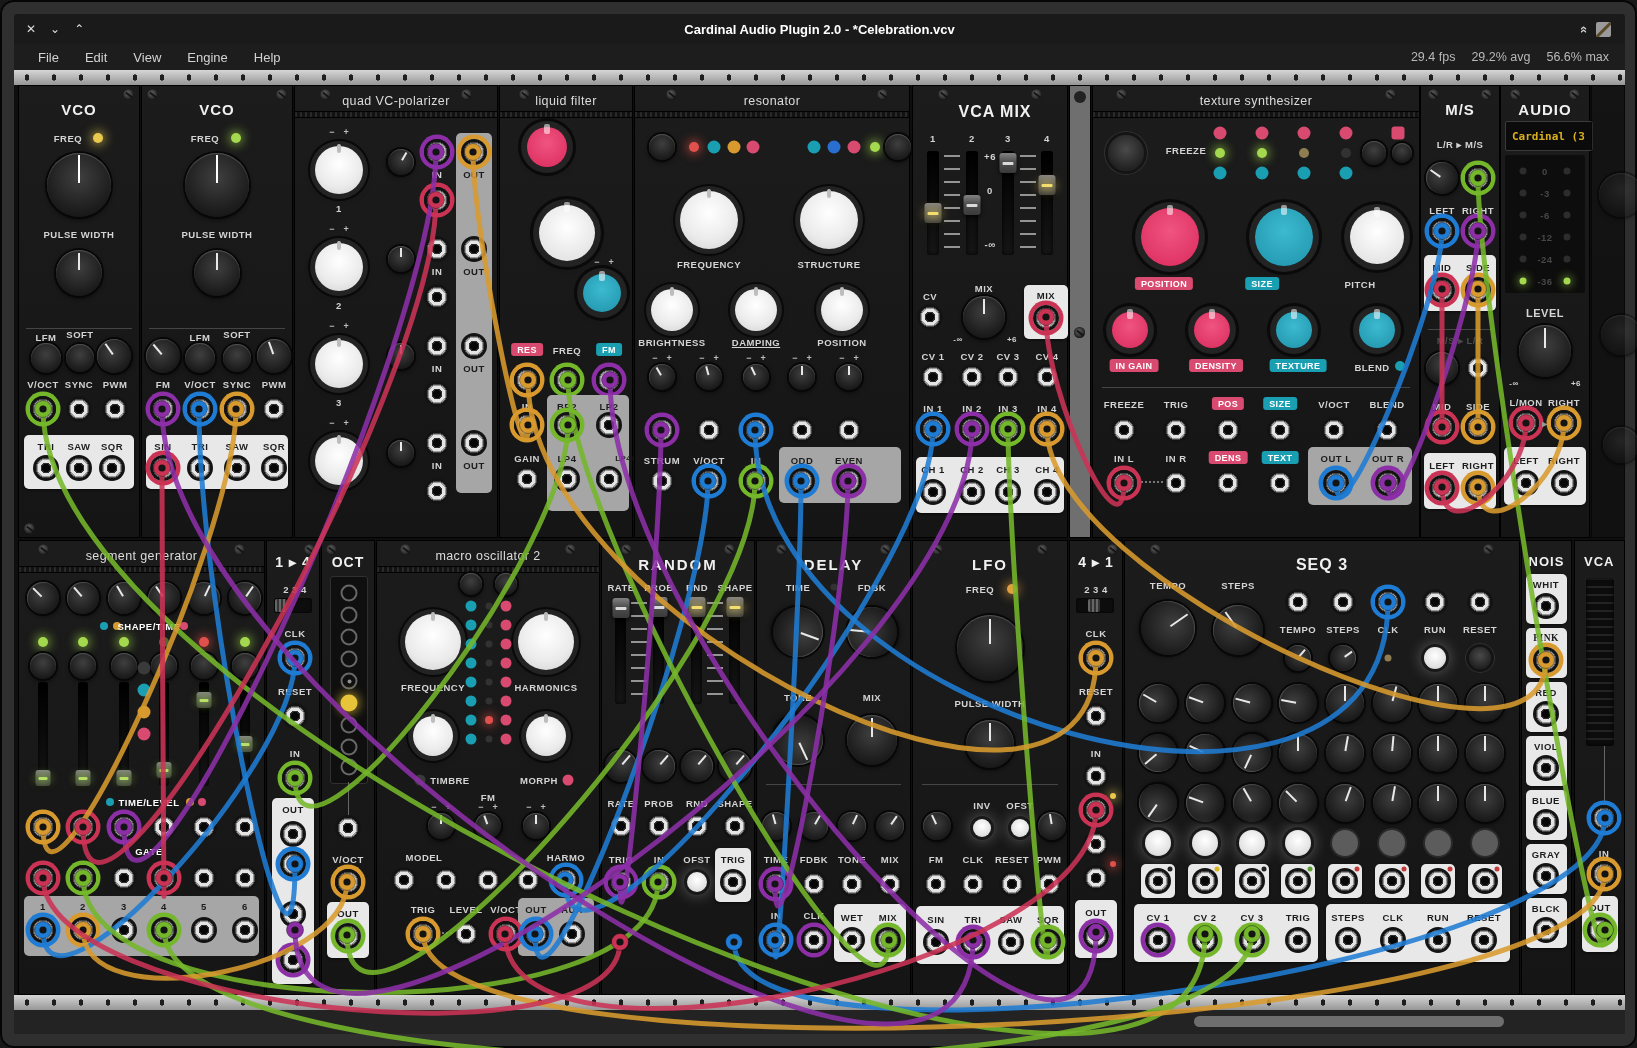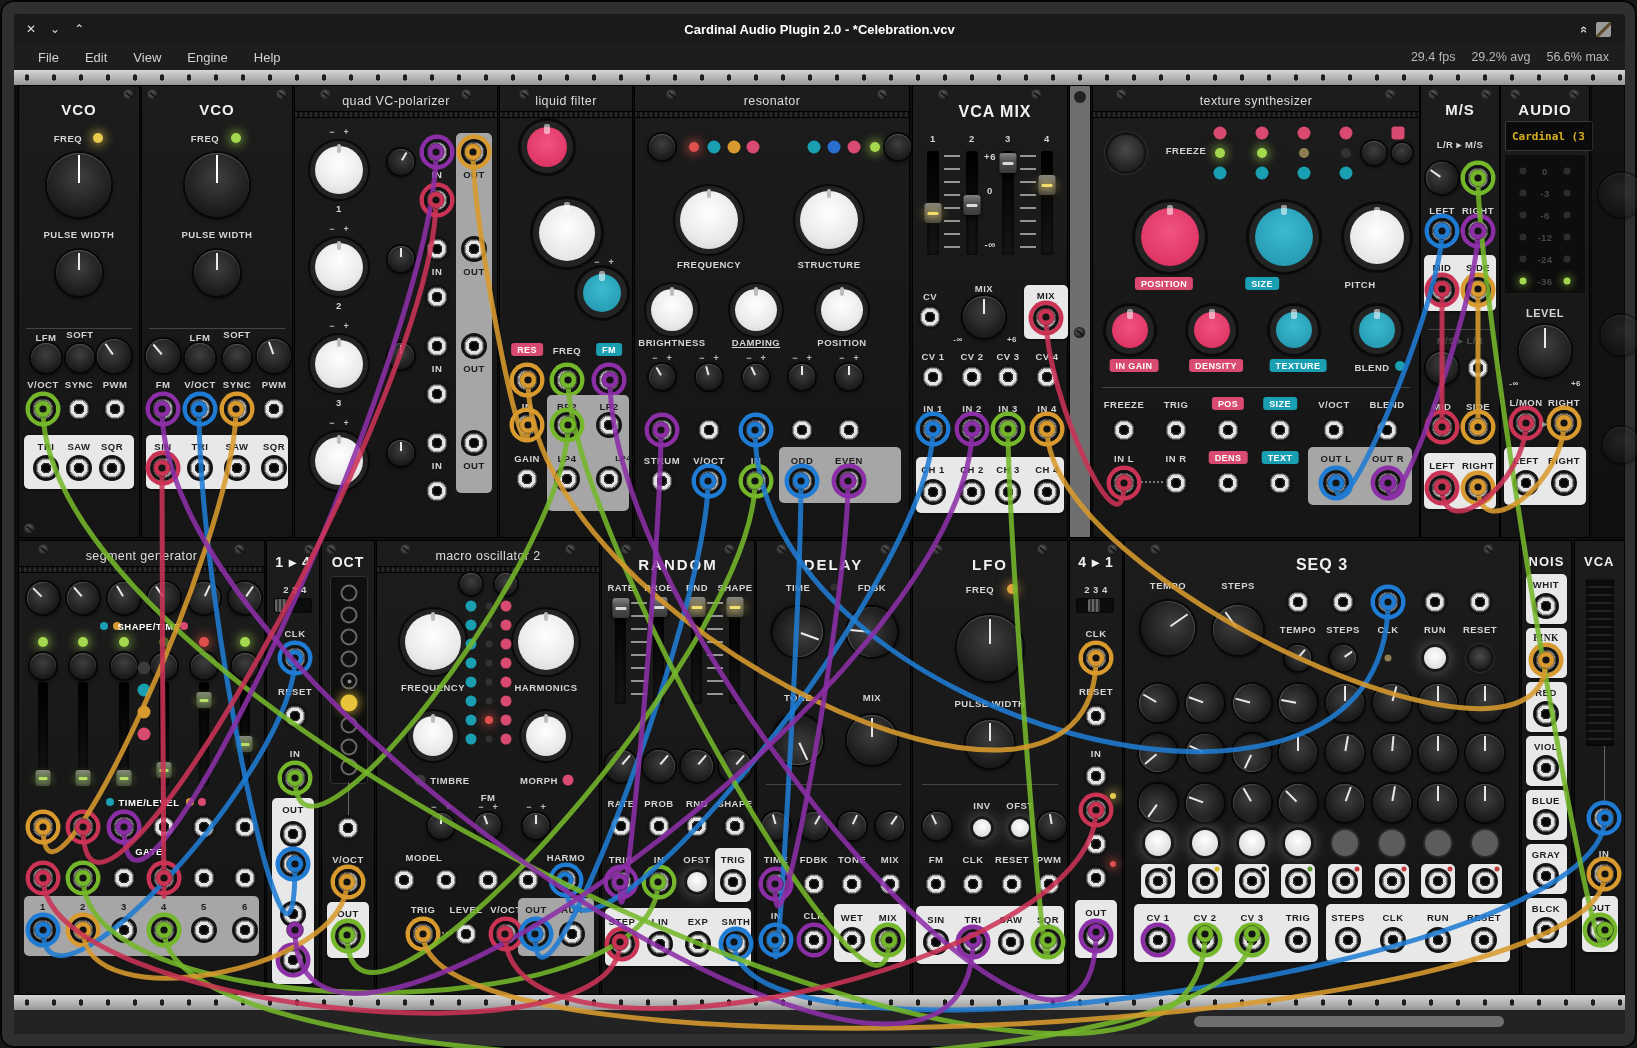--- a/index.html
+++ b/index.html
@@ -820,30 +820,20 @@
     <b class="lbl" style="left:20px;top:314px;">TRIG</b>
     <b class="lbl" style="left:58px;top:314px;">IN</b>
     <b class="lbl" style="left:96px;top:314px;">OFST</b>
     <div class="strip" style="left:114px;top:308px;width:36px;height:54px;">
       <b class="lbl dk" style="left:18px;top:6px;">TRIG</b>
       <i class="jack" style="left:18px;top:34px;"></i>
     </div>
     <i class="jack rg-p" style="left:20px;top:342px;"></i>
     <i class="jack rg-g" style="left:58px;top:342px;"></i>
     <i class="btnw" style="left:96px;top:342px;width:20px;height:20px;"></i>
-    <div class="strip" style="left:4px;top:368px;width:146px;height:58px;">
-      <b class="lbl dk" style="left:17px;top:8px;">STEP</b>
-      <b class="lbl dk" style="left:55px;top:8px;">LIN</b>
-      <b class="lbl dk" style="left:93px;top:8px;">EXP</b>
-      <b class="lbl dk" style="left:131px;top:8px;">SMTH</b>
-      <i class="jack rg-r" style="left:17px;top:36px;"></i>
-      <i class="jack" style="left:55px;top:36px;"></i>
-      <i class="jack" style="left:93px;top:36px;"></i>
-      <i class="jack rg-b" style="left:131px;top:36px;"></i>
-    </div>
   </div>
 
   <div class="mod" style="left:756px;top:540px;width:155px;height:455px;">
     <i class="sc" style="left:20px;top:4px;"></i>
     <i class="sc" style="right:20px;top:4px;"></i>
     <div class="mt" style="top:16px;letter-spacing:2px;">DELAY</div>
     <b class="lbl" style="left:42px;top:42px;">TIME</b>
     <i class="led" style="left:78px;top:47px;width:7px;height:7px;"></i>
     <b class="lbl" style="left:116px;top:42px;">FDBK</b>
     <i class="kd" style="left:42px;top:92px;width:50px;height:50px;transform:translate(-50%,-50%) rotate(110deg);"></i>

